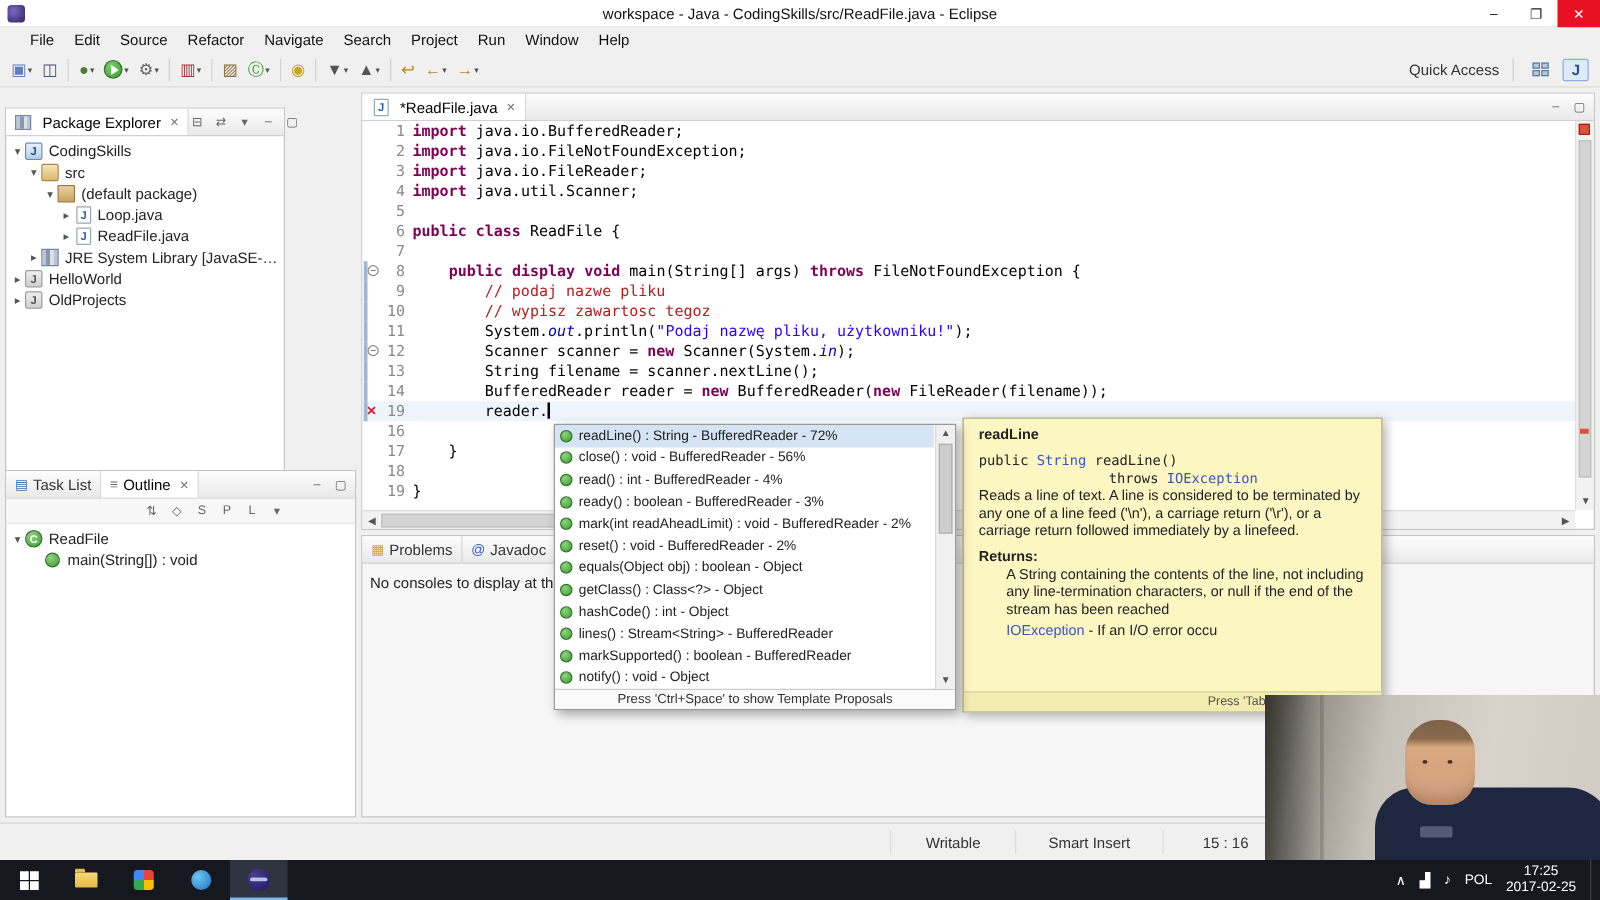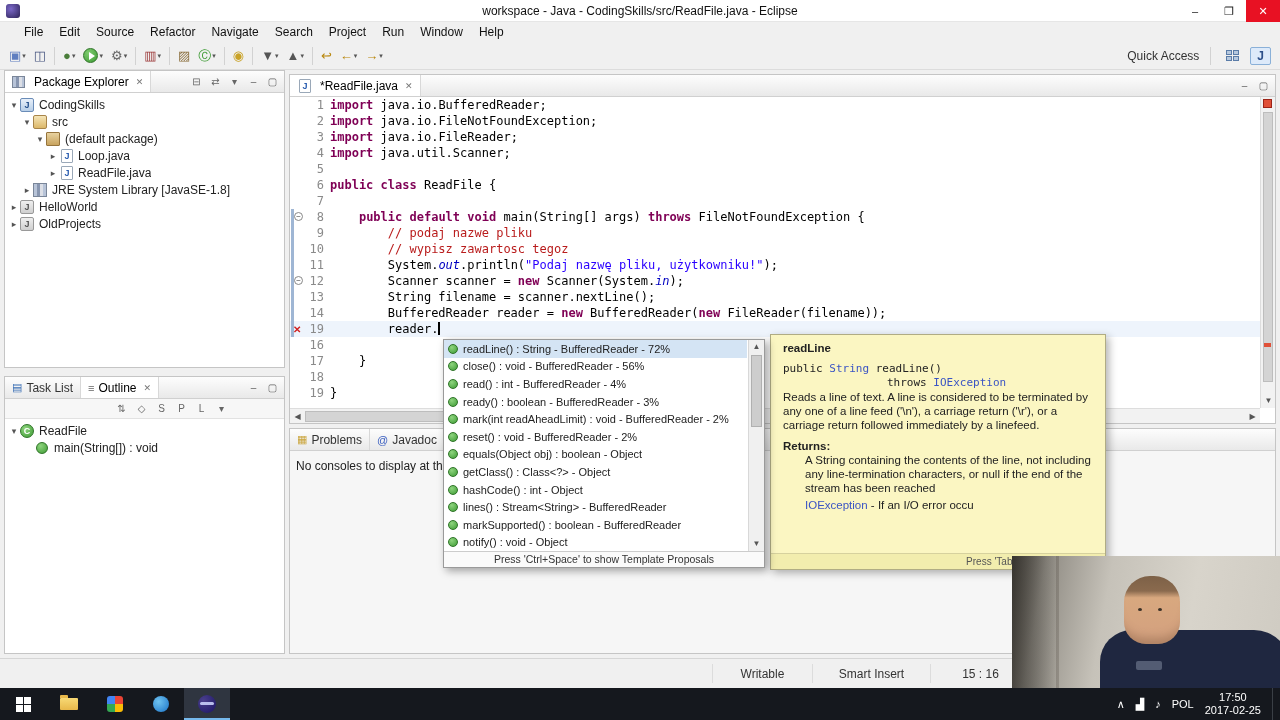--- a/index.html
+++ b/index.html
@@ -29,21 +29,21 @@
 .runplay{position:absolute;left:5px;top:3px;width:0;height:0;border-left:6px solid #fff;border-top:4px solid transparent;border-bottom:4px solid transparent}
 .tb-right{margin-left:auto;display:flex;align-items:center;gap:7px;padding-right:4px}
 .qa{font-size:12px;color:#333}
 .persp-grid{display:inline-grid;grid-template-columns:6px 6px;gap:1px}
 .persp-grid i{width:6px;height:5px;background:#b6c8de;border:1px solid #5a7ca8}
 .persp-active{border:1px solid #8ab0d8;background:#ddeafa;padding:1px 6px;font-weight:bold;color:#2c4f8a;border-radius:2px}
 
 
 .workbench{position:absolute;top:70px;left:0;width:1280px;height:588px;background:#f0f0f0}
 .panel{position:absolute;background:#fff;border:1px solid #c5c5c5}
-.pkg{left:4px;top:0;width:281px;height:298px}
+.pkg{left:4px;top:16px;width:224px;height:298px}
 .lowleft{left:4px;top:306px;width:281px;height:278px}
 .edpanel{left:289px;top:4px;width:987px;height:350px}
 .conpanel{left:289px;top:358px;width:987px;height:226px;background:#f6f6f6}
 .ptabs{height:22px;background:linear-gradient(#fdfdfd,#e9e9e9);border-bottom:1px solid #d0d0d0;display:flex;align-items:stretch}
 .ptab{display:flex;align-items:center;gap:4px;padding:0 7px;font-size:12px;color:#333;border-right:1px solid #d8d8d8;white-space:nowrap}
 .ptab.active{background:#fff;color:#000}
 .tabg{font-size:11px}
 .tclose{font-size:9px;color:#777;margin-left:3px}
 .ptools{margin-left:auto;display:flex;align-items:center;gap:6px;padding-right:5px}
 .vtool{font-size:10px;color:#666;width:13px;text-align:center}
@@ -406,21 +406,21 @@
           <div class="cl">
             <span class="ann"></span>
             <span class="ln">7</span>
             <span class="ctext"></span>
           </div>
           <div class="cl">
             <span class="ann range">
               <span class="fold-m">−</span>
             </span>
             <span class="ln">8</span>
-            <span class="ctext"><span class="pl">    </span><span class="kw">public</span><span class="pl"> </span><span class="kw">default</span><span class="pl"> </span><span class="kw">void</span><span class="pl"> main(String[] args) </span><span class="kw">throws</span><span class="pl"> FileNotFoundException {</span></span>
+            <span class="ctext"><span class="pl">    </span><span class="kw">public</span><span class="pl"> </span><span class="kw">display</span><span class="pl"> </span><span class="kw">void</span><span class="pl"> main(String[] args) </span><span class="kw">throws</span><span class="pl"> FileNotFoundException {</span></span>
           </div>
           <div class="cl">
             <span class="ann range"></span>
             <span class="ln">9</span>
             <span class="ctext"><span class="cm">        // podaj nazwe pliku</span></span>
           </div>
           <div class="cl">
             <span class="ann range"></span>
             <span class="ln">10</span>
             <span class="ctext"><span class="cm">        // wypisz zawartosc tegoz</span></span>
@@ -621,20 +621,20 @@
         <span class="ecl-ic"></span>
       </div>
     <div class="tray">
       <span class="tray-g">∧</span>
       <span id="tray-icons" style="display:flex;gap:11px">
           <span class="tray-g">▟</span>
           <span class="tray-g">♪</span>
         </span>
       <span class="lang">POL</span>
       <div class="clock">
-        <div>17:50</div>
+        <div>17:25</div>
         <div>2017-02-25</div>
       </div>
       <div class="show-desktop"></div>
     </div>
   </div>
 
 </div>
 
 </body></html>

